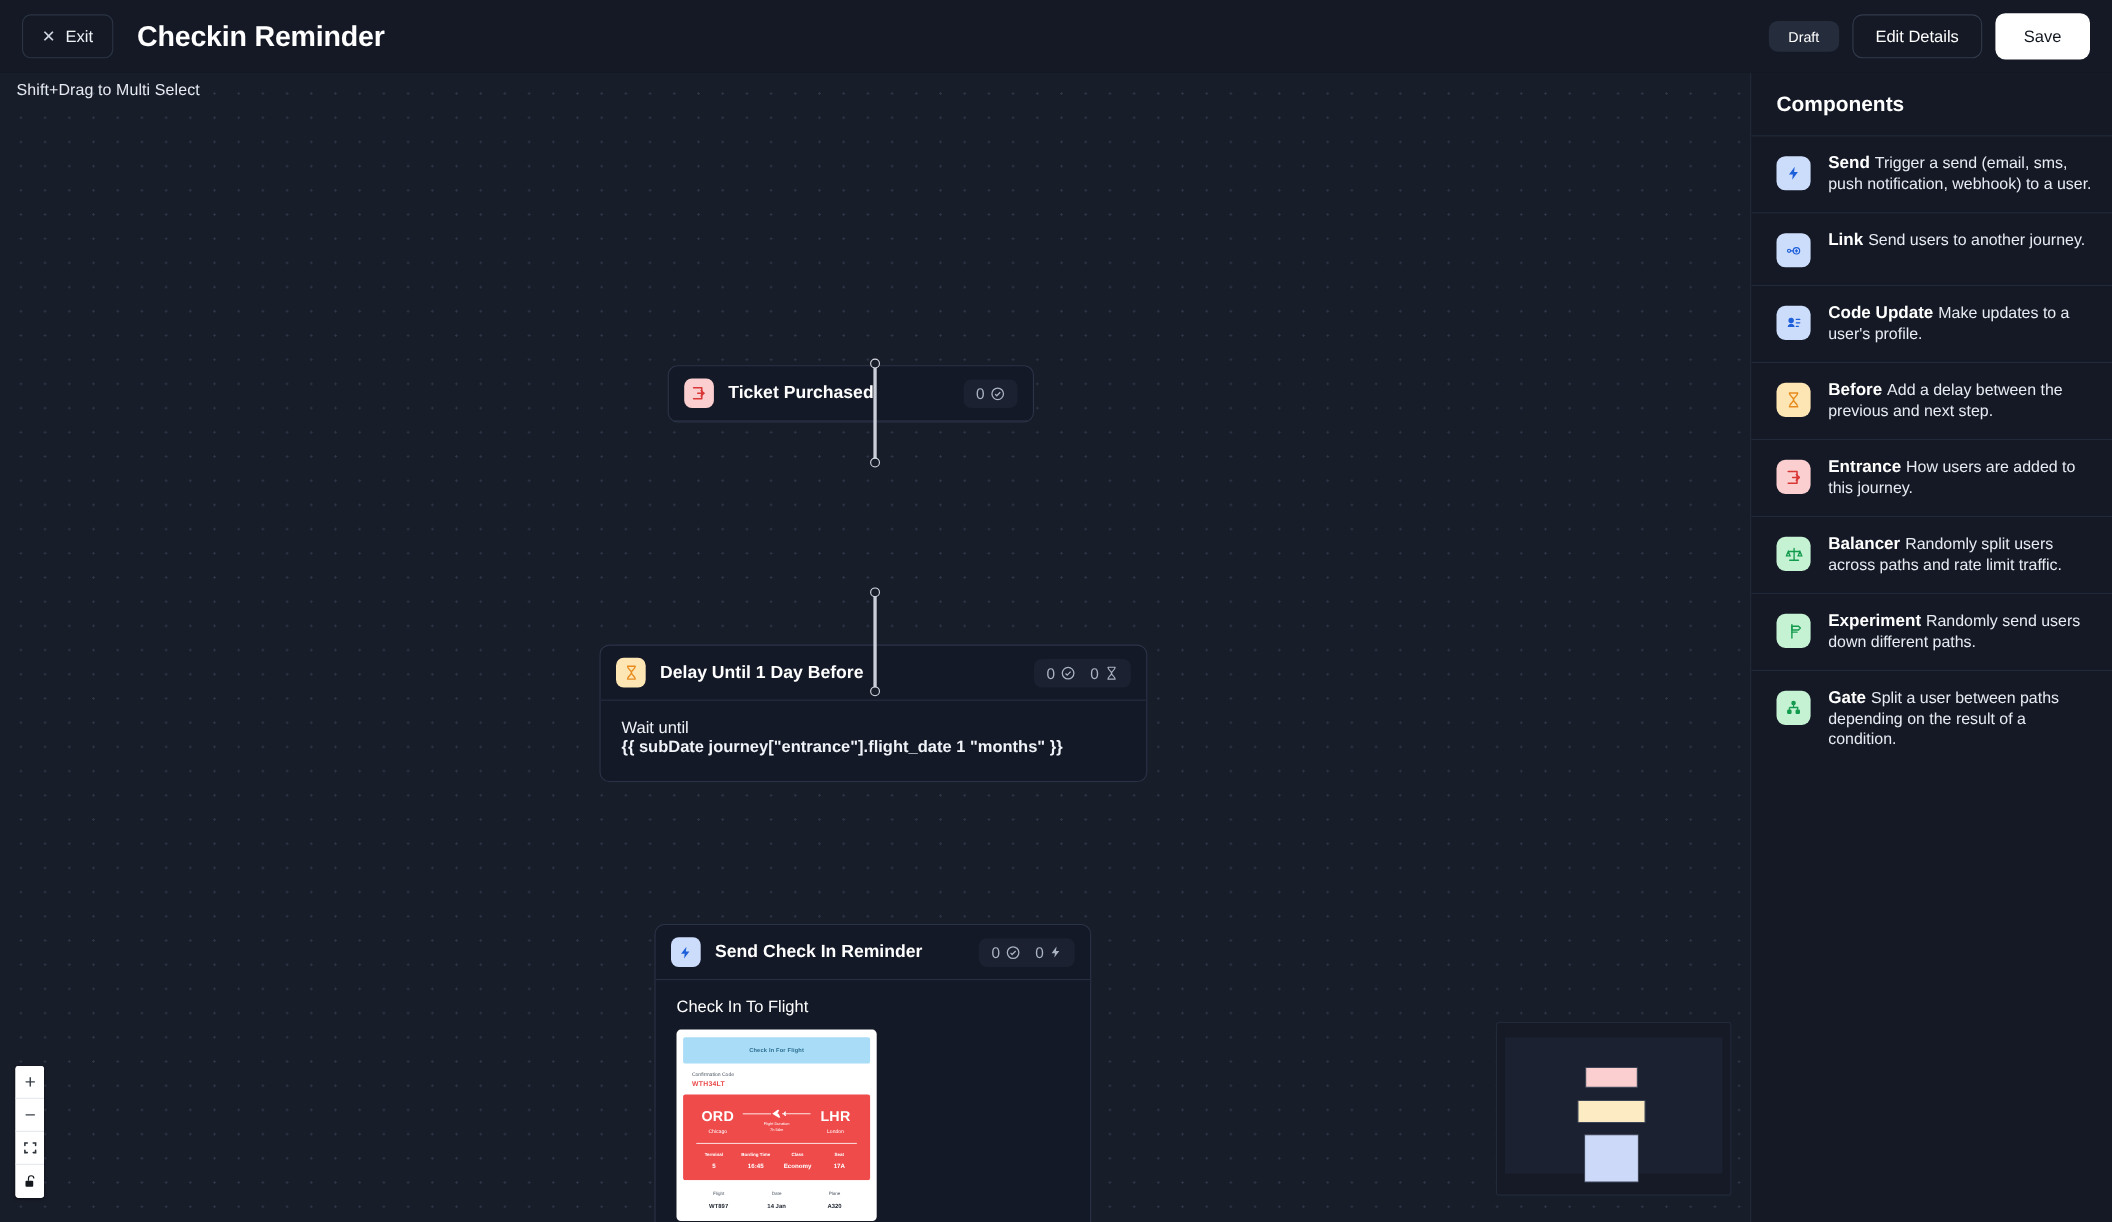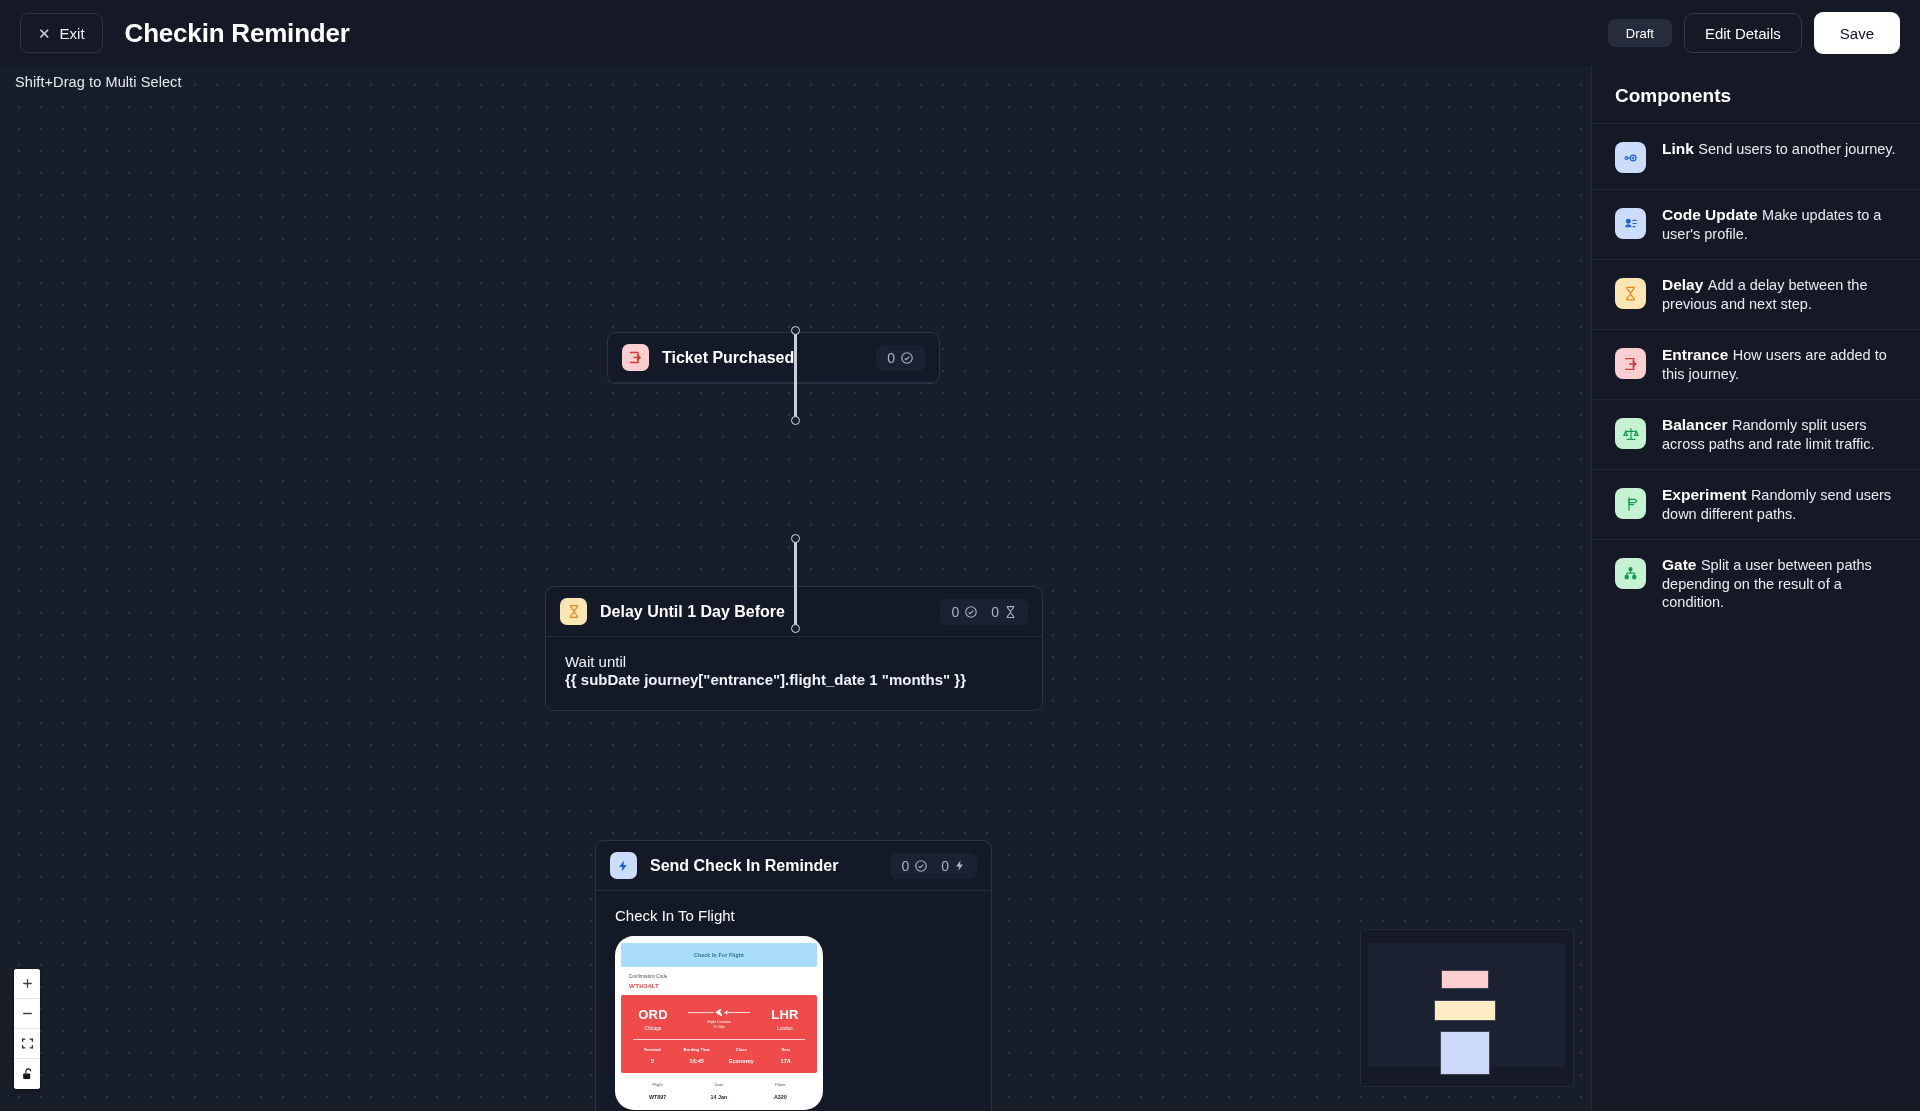--- a/index.html
+++ b/index.html
@@ -121,22 +121,22 @@
     position: absolute;
     width: 3px; background: #c9ced8; z-index: 2;
   }
 
   
   .email-label {
     font-size: 15px; font-weight: 400; color: #ffffff;
     margin-bottom: 12px;
   }
   .preview-card {
-    width: 208px; background: #ffffff;
-    border-radius: 19px; overflow: hidden;
+    width: 182px; background: #ffffff;
+    border-radius: 4px; overflow: hidden;
     padding: 7px 6px 6px 6px;
   }
   .bp-top {
     background: #a8dcf7; color: #2f6f91;
     text-align: center; font-size: 5.2px; font-weight: 700;
     padding: 9px 0; border-radius: 2px; letter-spacing: .15px;
   }
   .bp-conf { padding: 7px 8px 6px 8px; background:#fff; }
   .bp-conf-label { font-size: 4.6px; color: #4c5663; }
   .bp-conf-code { font-size: 6.2px; font-weight: 700; color: #ea4a4a; margin-top: 3px; letter-spacing: .3px;}
@@ -415,20 +415,31 @@
       <div class="mm-mask"></div>
       <div class="mm-node" style="left:80px; top:40px; width:48px; height:19px; background:#fbcfcf;"></div>
       <div class="mm-node" style="left:73px; top:70px; width:62px; height:21px; background:#fdecc3;"></div>
       <div class="mm-node" style="left:79px; top:101px; width:50px; height:44px; background:#ccd9f8;"></div>
     </div>
   </div>
 
   <div class="sidebar">
     <div class="sidebar-title">Components</div>
 
+    <div class="comp-item">
+      <span class="comp-icon" style="background:#ccdcfb;">
+        <svg width="14" height="17" viewBox="0 0 24 24" fill="#1d5fd9">
+            <path d="M13 2L4 14h6l-1 8 9-12h-6z"></path>
+          </svg>
+      </span>
+      <span class="comp-text">
+        <span class="comp-name">Send</span>
+        <span class="comp-desc">Trigger a send (email, sms, push notification, webhook) to a user.</span>
+      </span>
+    </div>
 
 
     <div class="comp-item">
       <span class="comp-icon" style="background:#ccdcfb;">
         <svg width="17" height="14" viewBox="0 0 24 24" fill="none" stroke="#1d5fd9" stroke-width="1.9">
             <circle cx="5" cy="12" r="2.4"></circle>
             <path d="M7.5 12h5"></path>
             <circle cx="16.5" cy="12" r="5"></circle>
             <path d="M16.5 9.5v5M14 12h5"></path>
           </svg>
@@ -453,21 +464,21 @@
       </span>
     </div>
 
     <div class="comp-item">
       <span class="comp-icon" style="background:#fde6b4;">
         <svg width="15" height="17" viewBox="0 0 24 24" fill="none" stroke="#e78a1c" stroke-width="2" stroke-linecap="round" stroke-linejoin="round">
             <path d="M6 2h12M6 22h12M6 2c0 5 6 6 6 10 0-4 6-5 6-10M6 22c0-5 6-6 6-10 0 4 6 5 6 10"></path>
           </svg>
       </span>
       <span class="comp-text">
-        <span class="comp-name">Delay</span>
+        <span class="comp-name">Before</span>
         <span class="comp-desc">Add a delay between the previous and next step.</span>
       </span>
     </div>
 
     <div class="comp-item">
       <span class="comp-icon" style="background:#fbcfcf;">
         <svg width="16" height="16" viewBox="0 0 24 24" fill="none" stroke="#d93636" stroke-width="2.1" stroke-linecap="round" stroke-linejoin="round">
             <path d="M4 4h12v16H4"></path>
             <path d="M10 12h9"></path>
             <path d="M15 8l4 4-4 4"></path>

